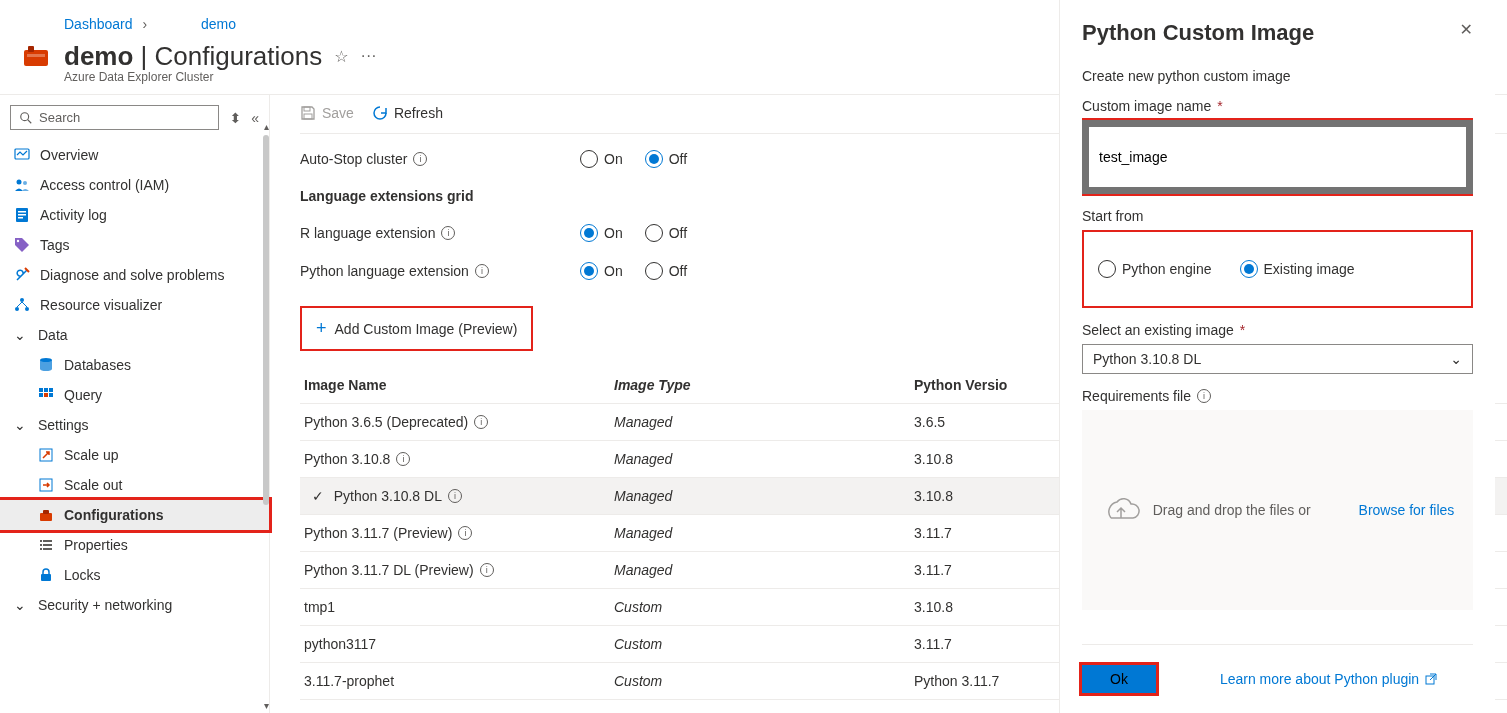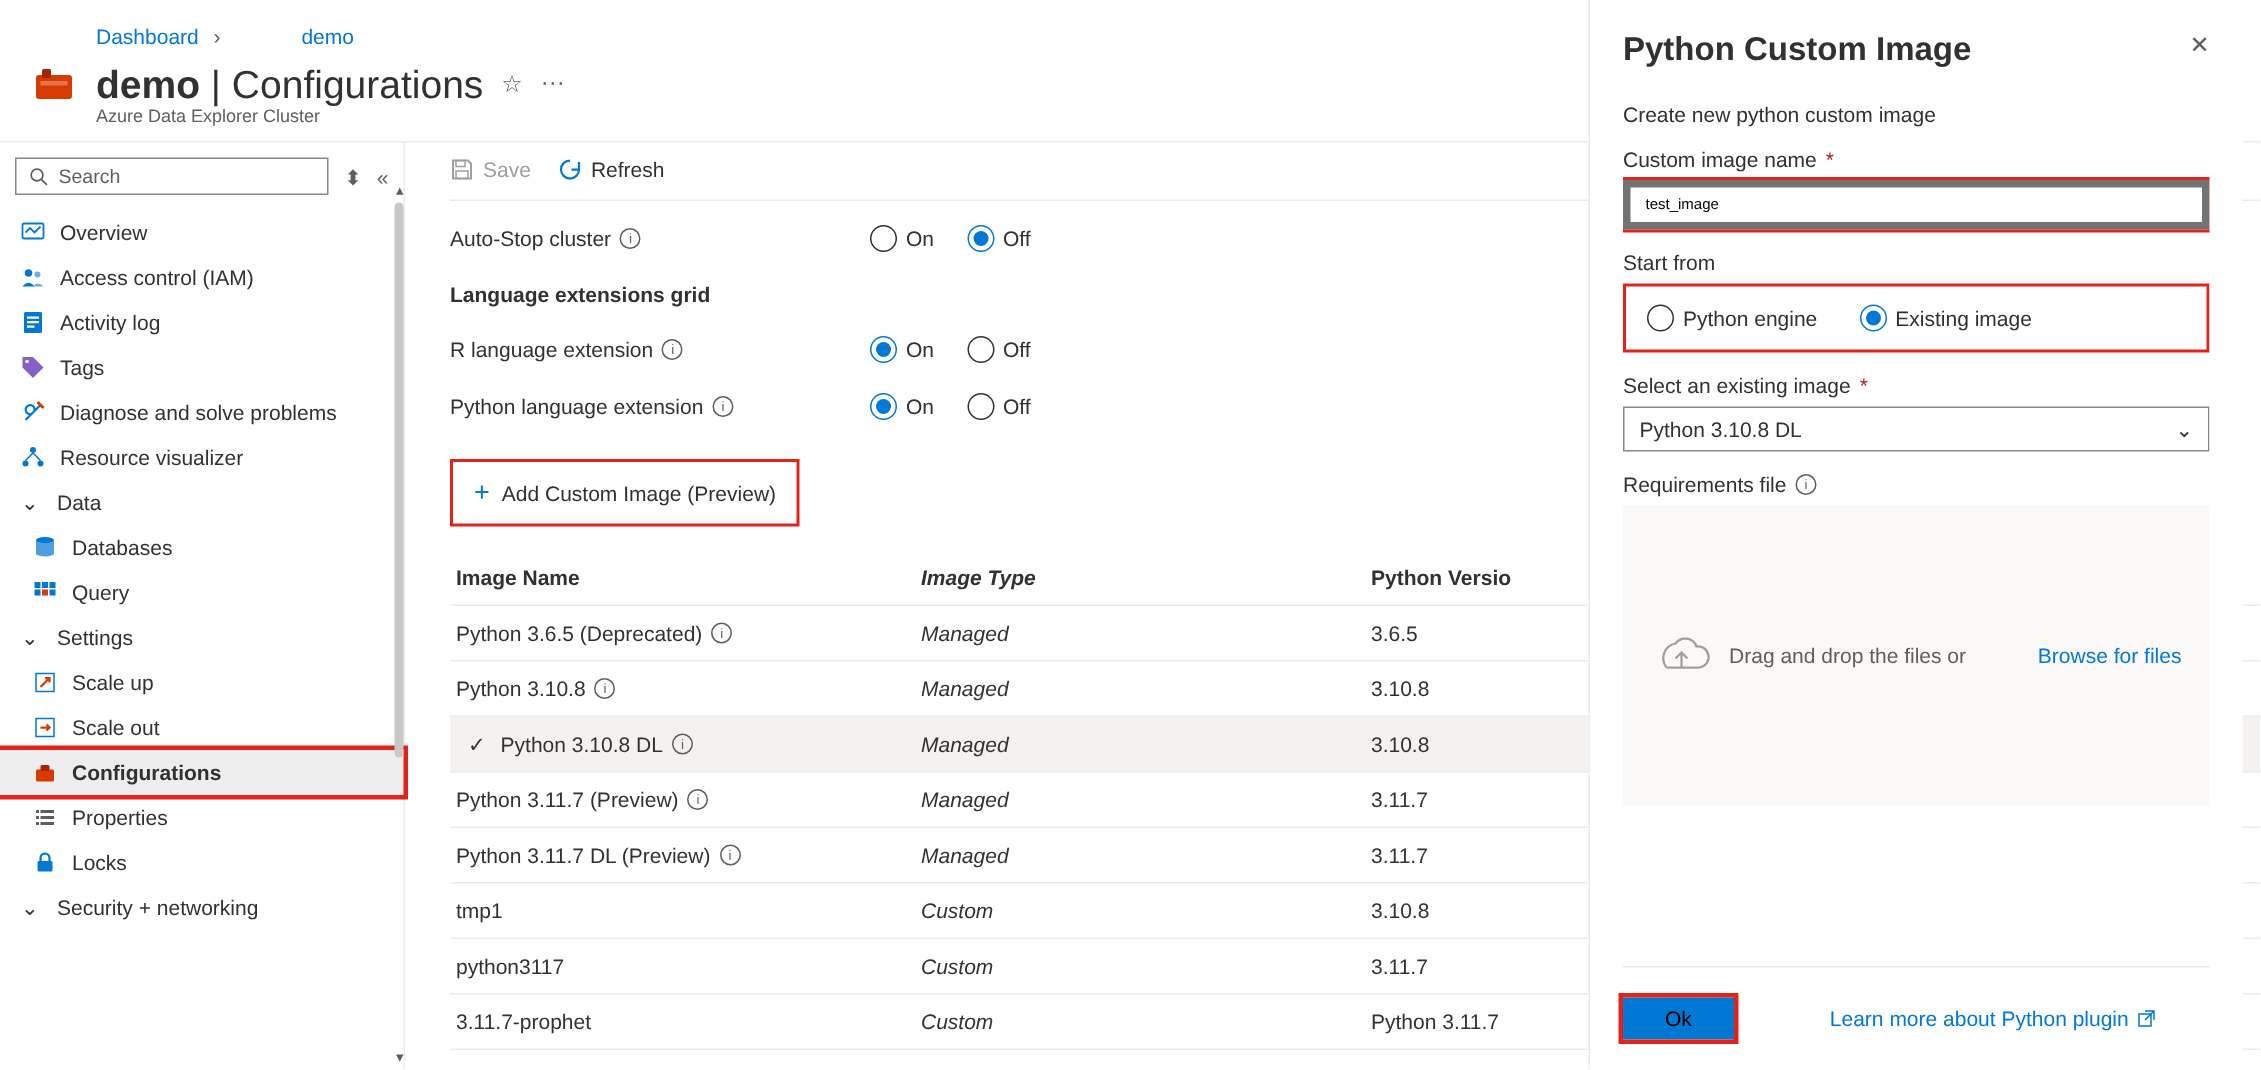--- a/index.html
+++ b/index.html
@@ -13,21 +13,21 @@
 .header-title .light { font-weight: 400; }
 .header-sub { padding: 0 20px 10px 64px; font-size: 12px; color: #605e5c; margin-top: -2px; }
 .star, .more { color: #605e5c; cursor: pointer; font-size: 16px; }
 
 .layout { display: flex; flex: 1; min-height: 0; border-top: 1px solid #edebe9; }
 .sidebar { width: 270px; border-right: 1px solid #edebe9; position: relative; padding: 10px 0; }
 .sidebar .searchrow { display: flex; align-items: center; padding: 0 10px 10px; gap: 10px; }
 .searchbox { flex: 1; display: flex; align-items: center; border: 1px solid #8a8886; padding: 4px 8px; gap: 6px; font-size: 13px; color: #605e5c; }
 .sidebar .collapserow { color: #605e5c; cursor: pointer; }
 .side-item { display: flex; align-items: center; gap: 10px; padding: 7px 14px; cursor: pointer; font-size: 14px; color: #323130; }
-.side-item.sub { padding-left: 22px; }
+.side-item.sub { padding-left: 38px; }
 .side-item.group { font-size: 14px; }
 .side-item.group .chev { width: 14px; }
 .side-item.active { background: #ededed; font-weight: 600; }
 .side-icon { width: 16px; height: 16px; flex-shrink: 0; }
 .scroll-indicator { position: absolute; right: 0; top: 40px; width: 6px; height: 370px; background: #c8c8c8; border-radius: 3px; }
 .scroll-arrow { position: absolute; right: 0; font-size: 10px; color: #605e5c; }
 .scroll-arrow.top { top: 26px; }
 .scroll-arrow.bottom { bottom: 2px; }
 
 .main { flex: 1; padding: 10px 0 16px 30px; overflow: hidden; position: relative; }
@@ -55,22 +55,22 @@
 .col-ver { flex: 1; }
 .check { color: #323130; margin-right: 4px; }
 
 .panel { position: absolute; top: 0; right: 12px; width: 436px; height: 713px; background: #fff; border-left: 1px solid #edebe9; padding: 20px 22px; display: flex; flex-direction: column; }
 .panel-head { display: flex; justify-content: space-between; align-items: flex-start; margin-bottom: 22px; }
 .panel-title { font-size: 22px; font-weight: 600; }
 .close-x { font-size: 16px; color: #605e5c; cursor: pointer; }
 .panel-body { flex: 1; overflow-y: auto; }
 .field-label { font-size: 14px; margin: 14px 0 6px; display: flex; align-items: center; gap: 6px; }
 .req { color: #a4262c; }
-.field-input { width: 100%; border: 5px solid #737373; padding: 6px 10px; font-size: 10px; outline: 2px solid #e3231a; }
-.field-box { border: 2px solid #e3231a; padding: 12px 14px; display: flex; gap: 28px; margin-top: 4px; }
+.field-input { width: 100%; border: 7px solid #737373; padding: 22px 10px; font-size: 14px; outline: 2px solid #e3231a; }
+.field-box { border: 2px solid #e3231a; padding: 28px 14px; display: flex; gap: 28px; margin-top: 4px; }
 .select { width: 100%; border: 1px solid #8a8886; padding: 6px 10px; font-size: 14px; display: flex; justify-content: space-between; align-items: center; cursor: pointer; }
 .dropzone { margin-top: 6px; background: #faf9f8; height: 200px; display: flex; flex-direction: row; align-items: center; justify-content: center; color: #605e5c; gap: 12px; }
 .panel-foot { border-top: 1px solid #edebe9; padding-top: 20px; display: flex; align-items: center; gap: 20px; }
 .ok-btn { background: #0078d4; color: #000000; border: none; padding: 6px 28px; font-size: 14px; cursor: pointer; outline: 3px solid #e3231a; }
 .learn { color: #0078d4; display: flex; align-items: center; gap: 6px; }
 .sidebar-hl { outline: 3px solid #e3231a; }
 .subtext { font-size: 14px; color: #323130; margin-bottom: 4px; }
 svg { display: block; }
 </style>
 </head>

